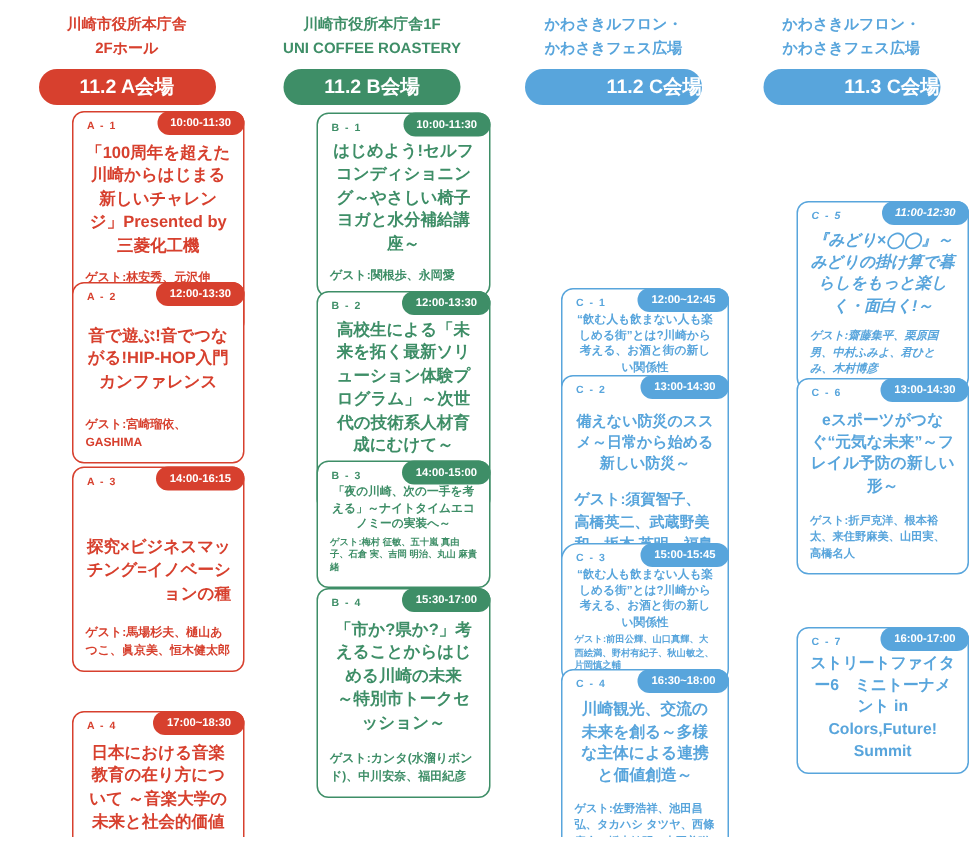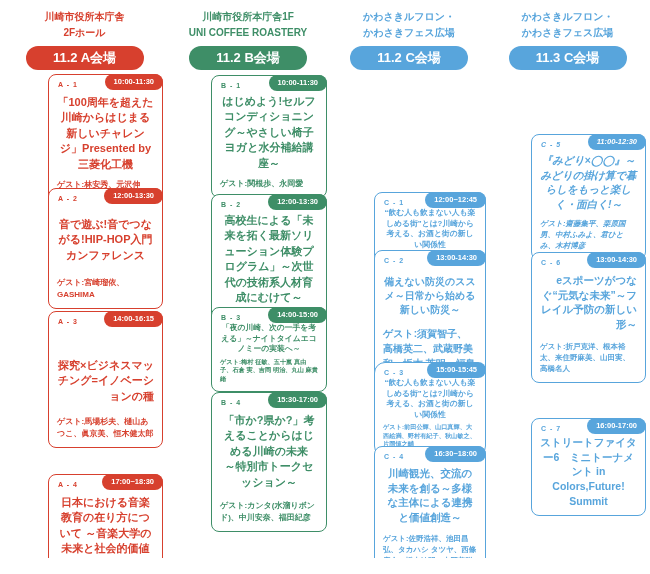--- a/index.html
+++ b/index.html
@@ -26,42 +26,42 @@
 
   
   .t-red{color:#d7402e;}
   .t-red .card,.t-red.card{border-color:#d7402e;color:#d7402e;}
   .t-red .badge,.t-red .time-pill{background:#d7402e;}
   .t-green{color:#3e8e67;}
   .t-green .card,.t-green.card{border-color:#3e8e67;color:#3e8e67;}
   .t-green .badge,.t-green .time-pill{background:#3e8e67;}
   .t-blue{color:#58a5dc;}
   .t-blue .card,.t-blue.card{border-color:#58a5dc;color:#58a5dc;}
-  .t-blue .badge,.t-blue .time-pill{background:#58a5dc;}
+  .t-blue .badge,.t-blue .time-pill{background:#58a5dc;text-align:right;}
 
   
   .sm{padding-top:5px;}
   .sm .title{font-size:7.8px;line-height:1.35;margin-top:10px;}
   .sm .guests{font-size:6.2px;line-height:1.4;margin-top:3px;}
 
   
   #a1{top:74px;min-height:96px;}
   #a2{top:188px;min-height:90px;} #a2 .title{margin-top:22px;} #a2 .guests{margin-top:14px;}
   #a3{top:311px;min-height:122px;} #a3 .title{margin-top:40px;text-align:right;} #a3 .guests{margin-top:12px;}
   #a4{top:474px;min-height:93px;}
   #b1{top:75px;min-height:85px;} #b1 .title{margin-top:12px;}
   #b2{top:194px;min-height:81px;} #b2 .title{margin-top:12px;} #b2 .guests{margin-top:4px;}
   #b3{top:307px;min-height:50px;}
   #b4{top:392px;min-height:91px;} #b4 .title{margin-top:14px;} #b4 .guests{margin-top:10px;}
   #c1{top:192px;min-height:50px;}
   #c2card{top:250px;min-height:84px;} #c2card .title{font-size:10px;margin-top:18px;} #c2card .guests{font-size:10px;margin-top:9px;}
   #c3card{top:362px;min-height:50px;border-radius:11px;}
   #c4{top:446px;min-height:89px;} #c4 .title{font-size:10.5px;margin-top:13px;} #c4 .guests{font-size:7.5px;margin-top:8px;}
   #c5{top:134px;min-height:86px;font-style:italic;} #c5 .title{font-size:10.5px;margin-top:12px;} #c5 .guests{font-size:7.5px;margin-top:6px;}
-  #c6{top:252px;min-height:84px;} #c6 .title{font-size:10.5px;margin-top:14px;text-align:right;} #c6 .guests{font-size:7.5px;margin-top:9px;}
+  #c6{top:252px;min-height:84px;} #c6 .title{font-size:10.5px;margin-top:14px;} #c6 .guests{font-size:7.5px;margin-top:9px;}
   #c7{top:418px;min-height:68px;} #c7 .title{font-size:10.5px;margin-top:10px;}
 </style>
 </head>
 <body>
 
 <div class="page">
 
   <div class="col col-a t-red">
     <div class="col-header">
       <div class="venue">

